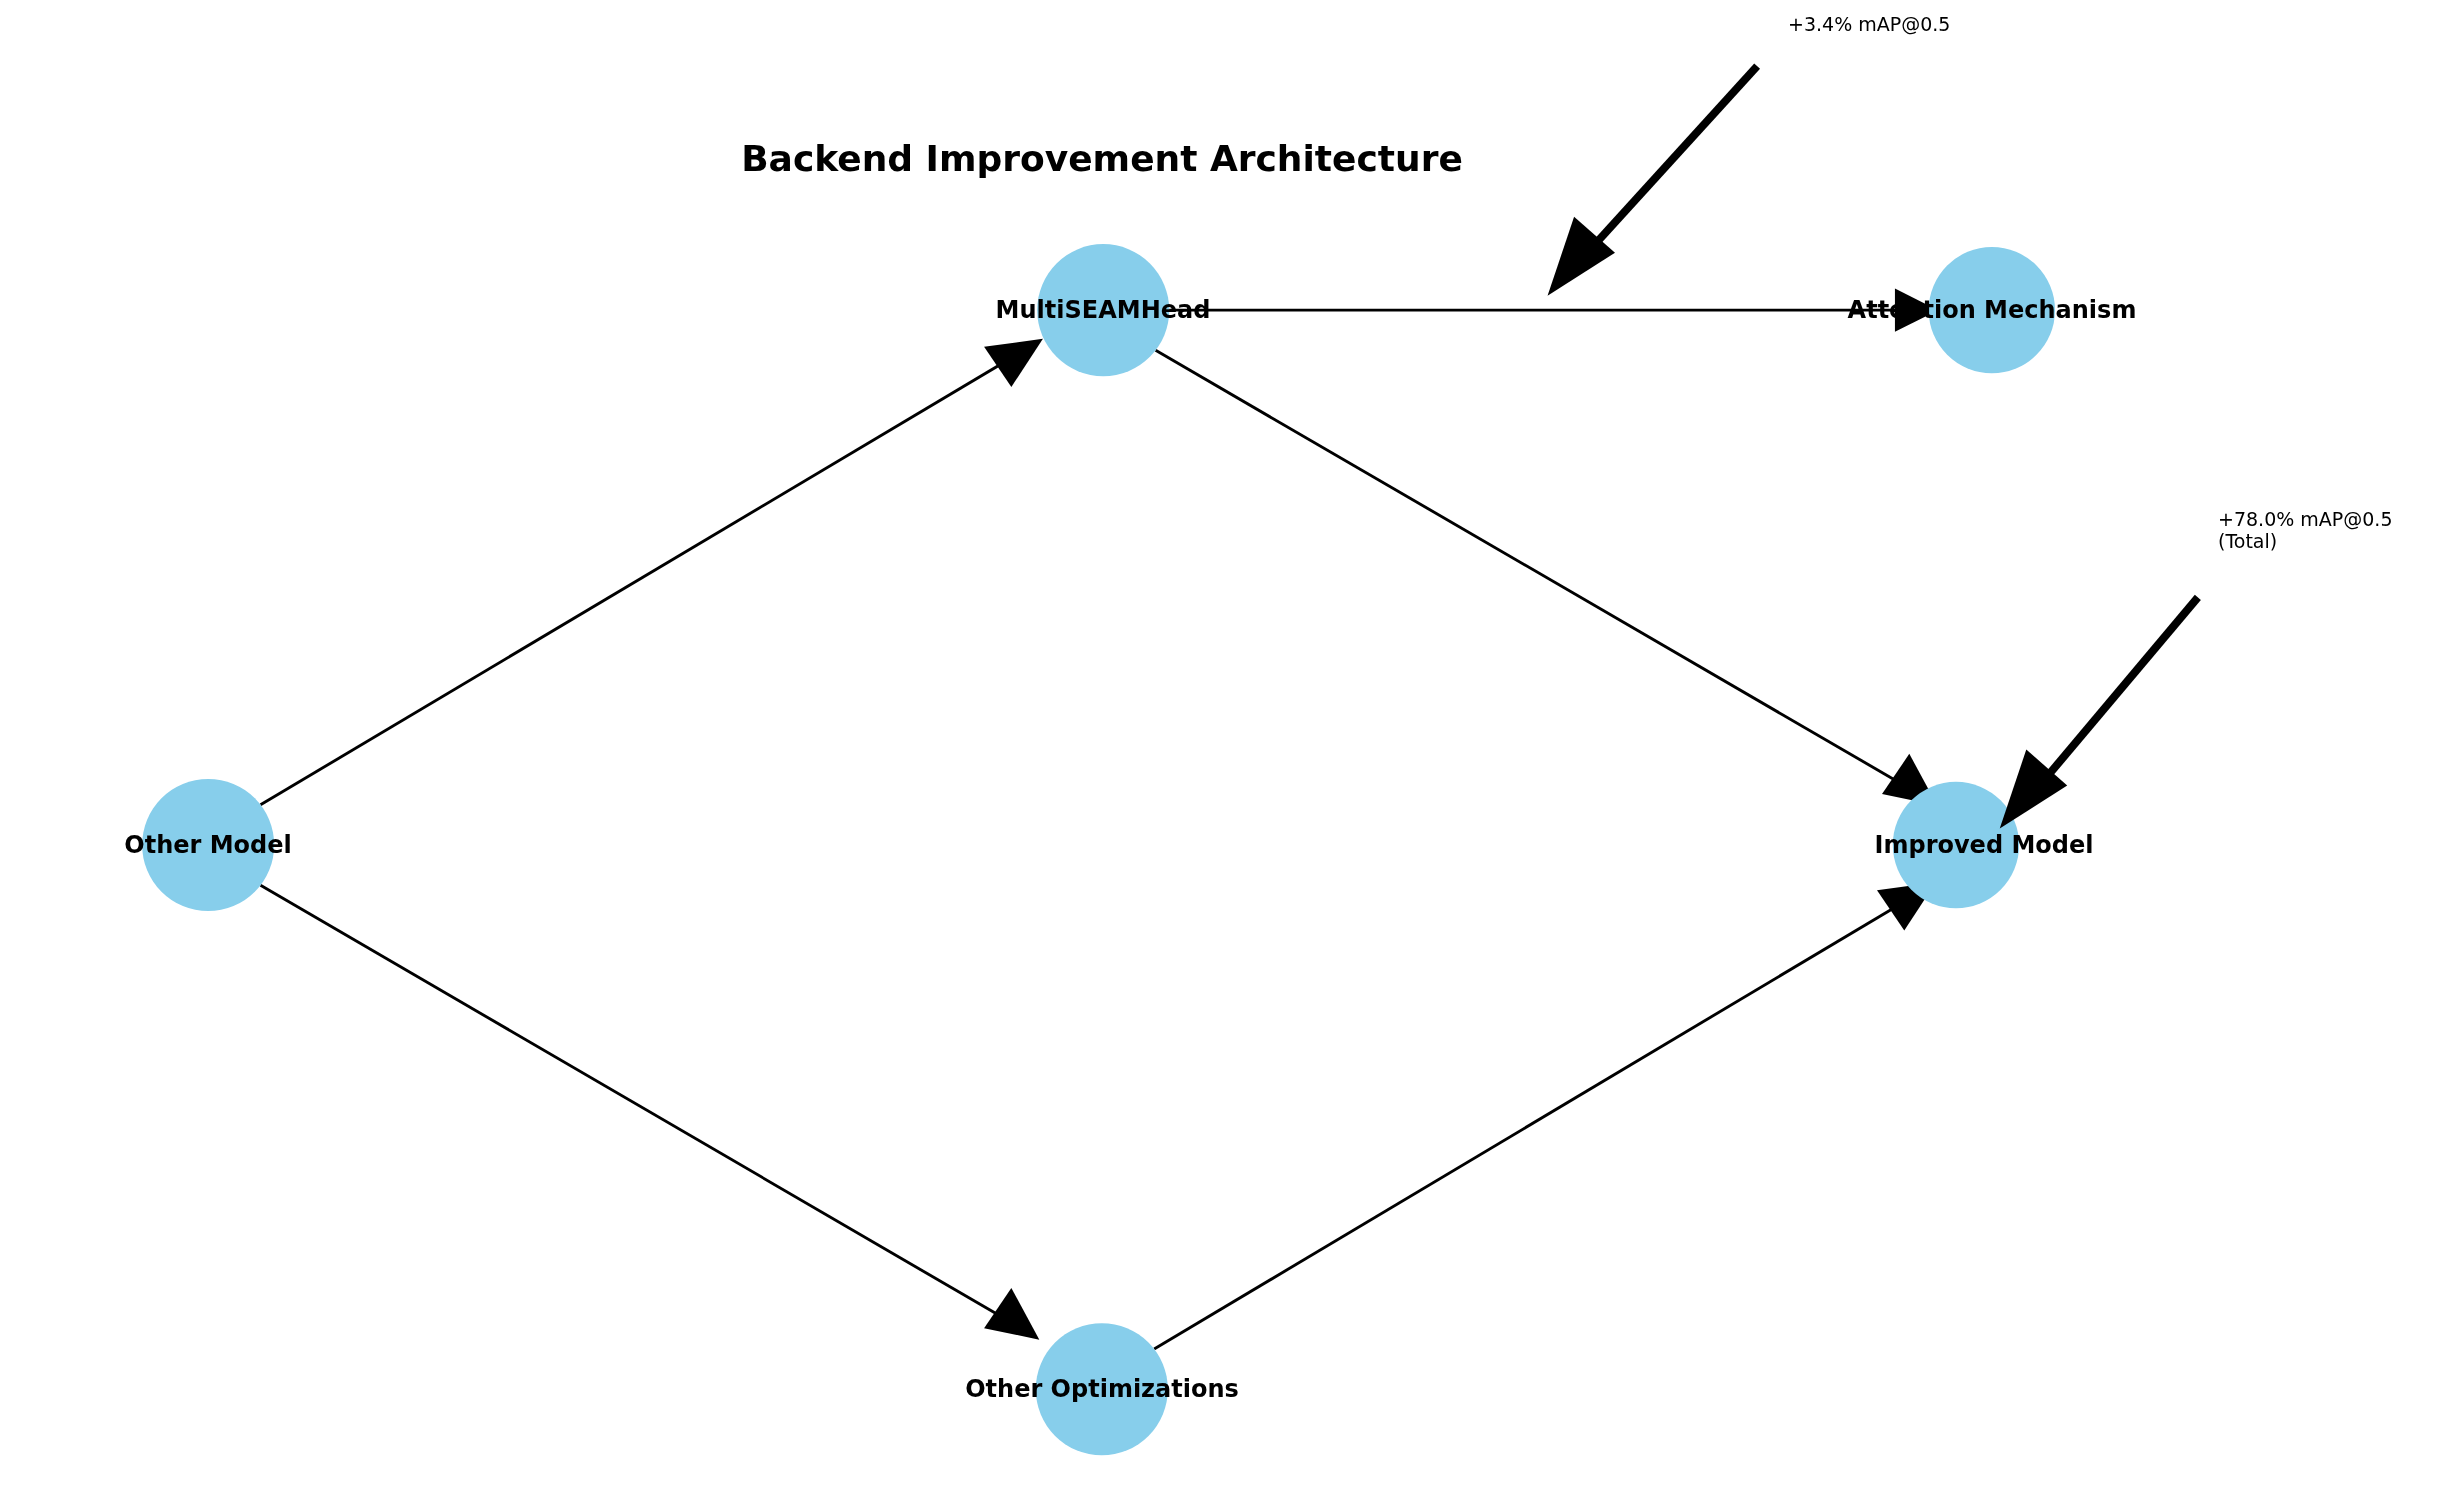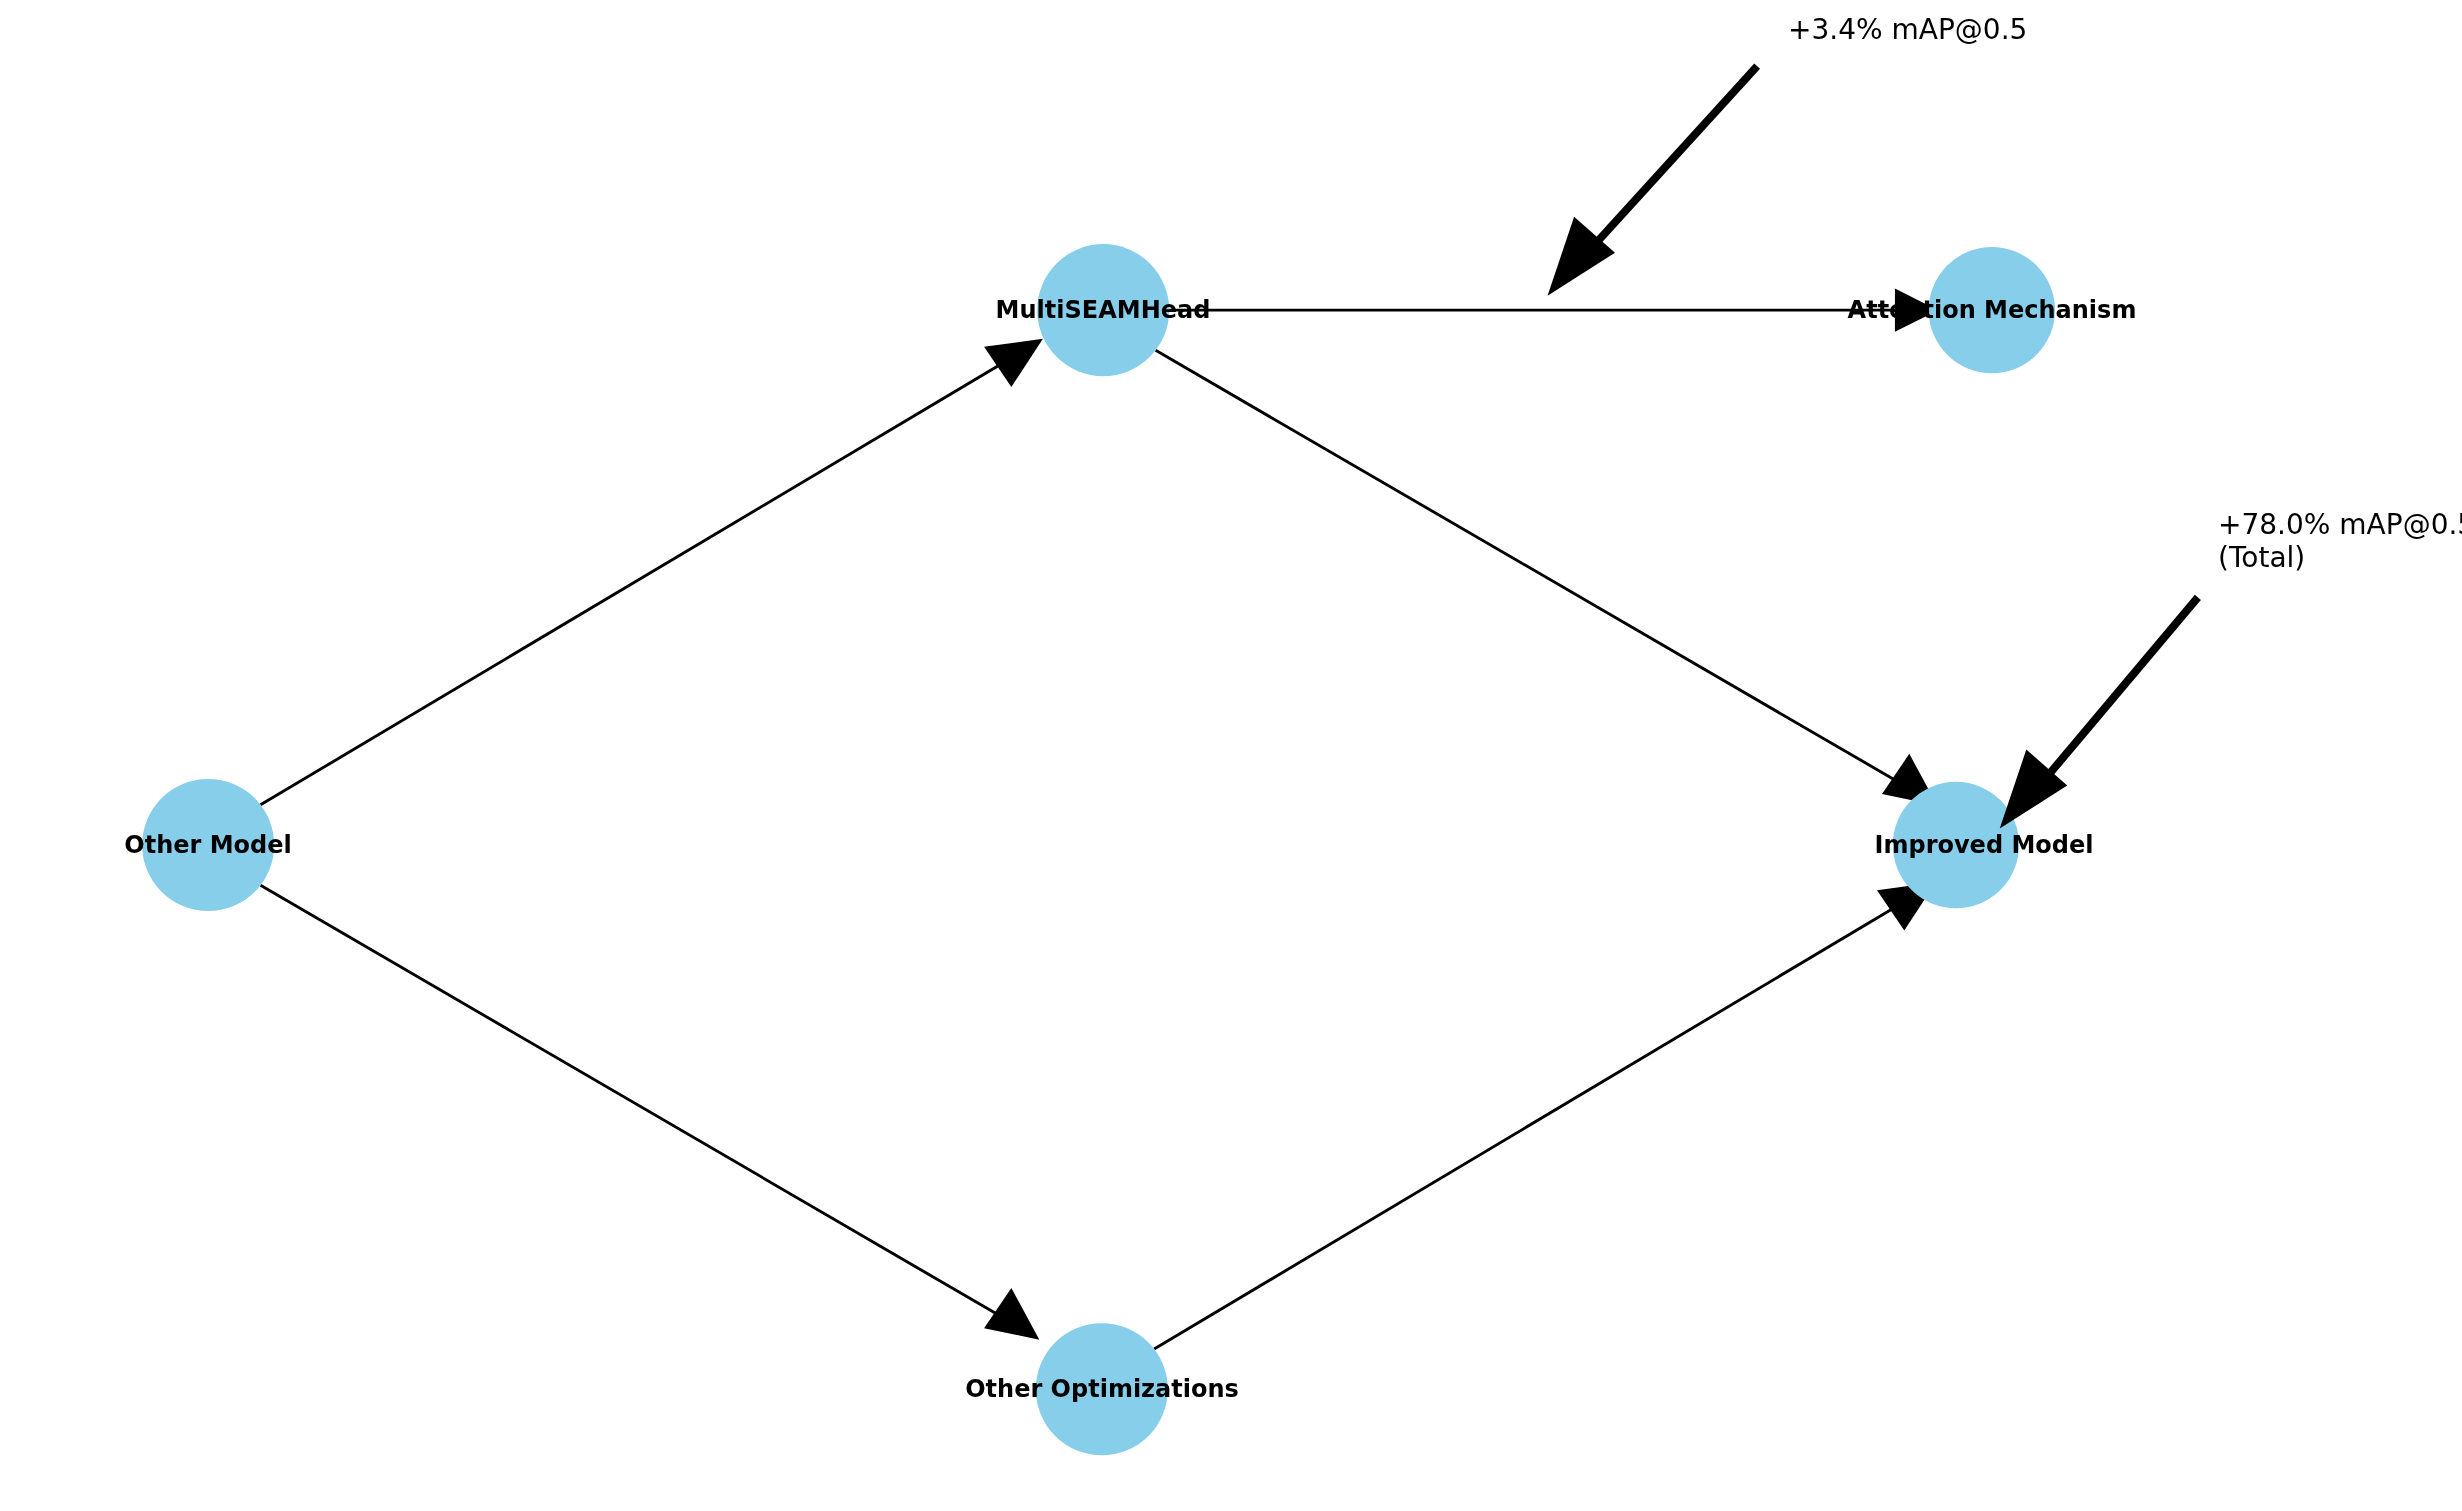--- a/index.html
+++ b/index.html
@@ -67,21 +67,21 @@
     font-weight: bold;
     font-size: 36px;
     color: #000000;
     white-space: nowrap;
     line-height: 1;
   }
   .annotation-text {
     position: absolute;
     font-family: "DejaVu Sans", sans-serif;
     font-weight: normal;
-    font-size: 28px;
+    font-size: 19px;
     color: #000000;
     white-space: pre;
     line-height: 1.18;
   }
 </style>
 </head>
 <body>
 
 <div id="canvas">
 
@@ -128,20 +128,21 @@
         <line class="anno-line" x1="2448" y1="92" x2="2215" y2="348"></line>
         <polygon class="anno-head" points="2156,412 2250,352 2193,302"></polygon>
       </g>
       <g>
         <line class="anno-line" x1="3062" y1="832" x2="2845" y2="1090"></line>
         <polygon class="anno-head" points="2786,1154 2880,1094 2823,1044"></polygon>
       </g>
     </g>
   </svg>
 
+  <div class="diagram-title">Backend Improvement Architecture</div>
 
   <div class="node-label" style="left:208px; top:845px;">Other Model</div>
 
   <div class="node-label" style="left:1103px; top:310px;">MultiSEAMHead</div>
 
   <div class="node-label" style="left:1102px; top:1389px;">Other Optimizations</div>
 
   <div class="node-label" style="left:1956px; top:845px;margin-left:28px;">Improved Model</div>
 
   <div class="node-label clipped" style="left:1992px; top:310px;">Attention Mechanism</div>

